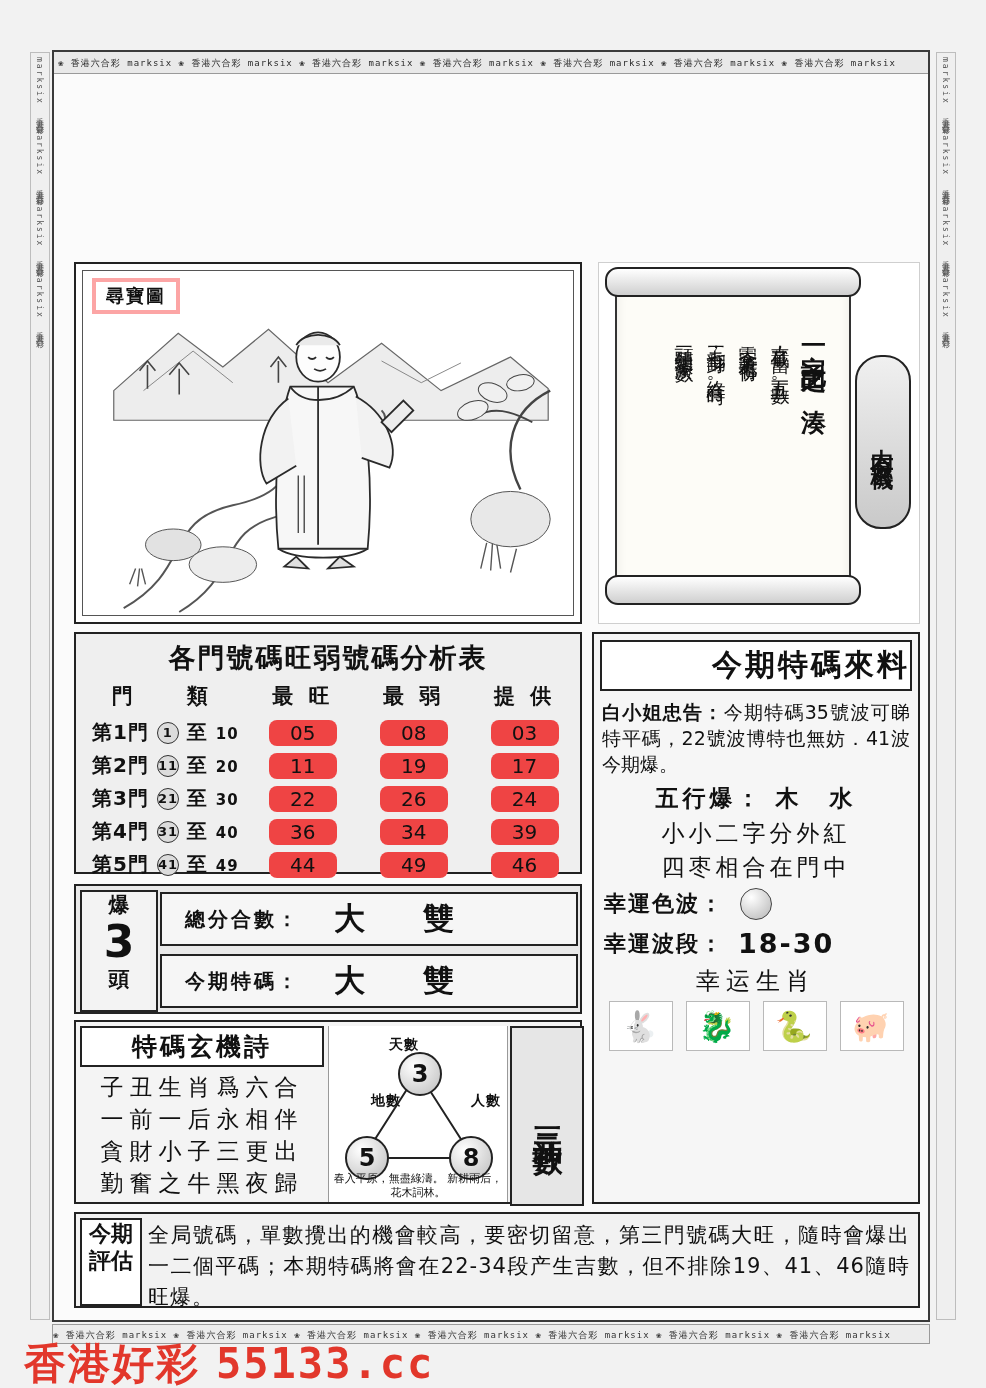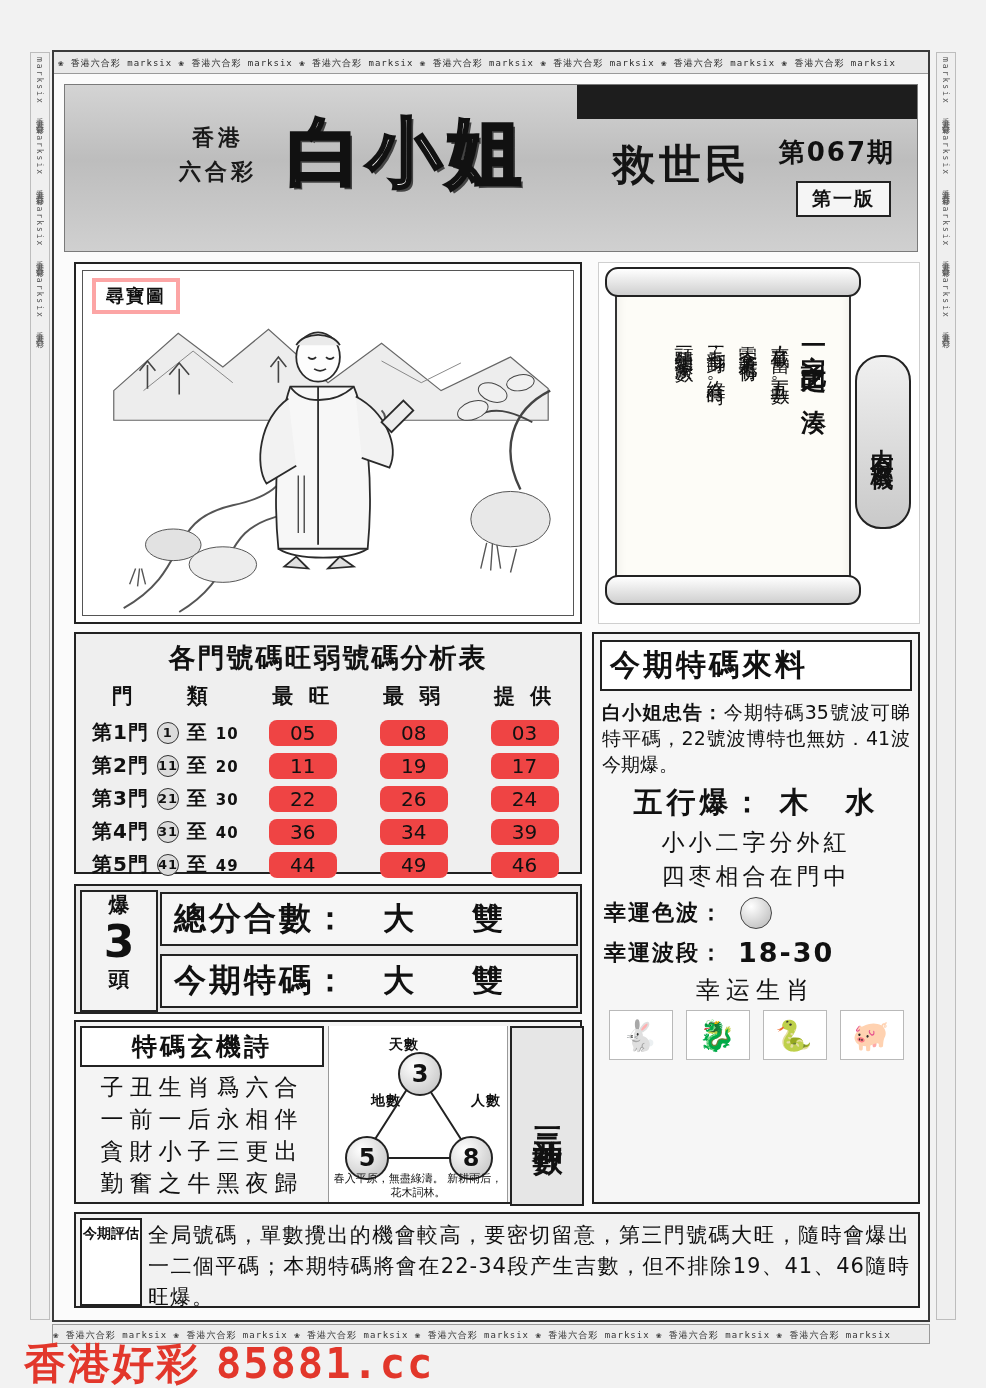--- a/index.html
+++ b/index.html
@@ -177,21 +177,21 @@
   .bao-left .t{font-size:21px;font-weight:bold;line-height:26px;color:#111;}
   .bao-left .n{font-size:44px;font-weight:bold;line-height:48px;color:#111;}
   .bao-row{
     position:absolute;left:84px;width:418px;height:54px;
     border:2px solid #222;background:#f6f6f6;box-sizing:border-box;
     display:flex;align-items:center;
   }
   .bao-row.r1{top:6px;}
   .bao-row.r2{top:68px;}
   .bao-row .lbl{
-    font-size:32px;font-weight:bold;letter-spacing:3px;color:#111;padding-left:12px;
+    font-size:20px;font-weight:bold;letter-spacing:3px;color:#111;padding-left:23px;
     font-family:"DejaVu Sans", sans-serif;
   }
   .bao-row .v1,.bao-row .v2{
     font-size:31px;font-weight:bold;color:#111;font-family:"DejaVu Sans", sans-serif;
   }
   .bao-row .v1{margin-left:34px;}
   .bao-row .v2{margin-left:58px;}
 
   
   .poemblock{
@@ -239,31 +239,31 @@
     font-size:30px;font-weight:bold;letter-spacing:6px;color:#111;
     font-family:"DejaVu Sans", sans-serif;
   }
 
   
   .rightcol{
     position:absolute;left:592px;top:632px;width:328px;height:572px;
     border:2px solid #222;background:#f6f6f6;box-sizing:border-box;
   }
   .rc-title{
-    margin:6px 6px 2px 6px;border:2px solid #222;background:#fff;text-align:left;
-    font-size:30px;font-weight:bold;letter-spacing:3px;color:#111;padding:3px 8px;
+    margin:6px 6px 2px 6px;border:2px solid #222;background:#fff;text-align:right;
+    font-size:30px;font-weight:bold;letter-spacing:3px;color:#111;padding:3px 0;
     font-family:"DejaVu Sans", sans-serif;
   }
   .rc-advice{
     padding:6px 8px 2px 8px;font-size:19px;line-height:26px;color:#111;
     font-family:"DejaVu Sans", sans-serif;text-align:justify;
   }
   .rc-advice b{font-weight:bold;}
   .rc-wuxing{
-    text-align:center;font-size:29px;font-weight:bold;letter-spacing:4px;color:#111;
+    text-align:center;font-size:23px;font-weight:bold;letter-spacing:4px;color:#111;
     padding:4px 0 2px 0;font-family:"DejaVu Sans", sans-serif;
   }
   .rc-hand{
     text-align:center;font-size:23px;line-height:30px;color:#111;letter-spacing:4px;
     font-family:"DejaVu Serif", serif;padding:2px 6px;
   }
   .numrow{
     display:flex;justify-content:center;gap:6px;padding:6px 0 4px 0;
   }
   .numrow .nb{
@@ -296,21 +296,21 @@
   }
 
   
   .evalblock{
     position:absolute;left:74px;top:1212px;width:846px;height:96px;
     border:2px solid #222;background:#f2f2f2;box-sizing:border-box;
   }
   .eval-tag{
     position:absolute;left:4px;top:4px;width:58px;height:84px;
     border:2px solid #222;background:#fff;text-align:center;
-    font-size:14px;font-weight:bold;line-height:27px;color:#111;
+    font-size:22px;font-weight:bold;line-height:27px;color:#111;
     font-family:"DejaVu Sans", sans-serif;
   }
   .eval-text{
     position:absolute;left:72px;top:6px;right:8px;
     font-size:21px;line-height:31px;color:#111;letter-spacing:1px;
     font-family:"DejaVu Sans", sans-serif;text-align:justify;
   }
 
   
   .footer-ticker{
@@ -331,31 +331,20 @@
 
 <div class="page">
 
   <div class="vticker left">marksix 香港六合彩 marksix 香港六合彩 marksix 香港六合彩 marksix 香港六合彩</div>
   <div class="vticker right">marksix 香港六合彩 marksix 香港六合彩 marksix 香港六合彩 marksix 香港六合彩</div>
 
   <div class="frame">
     <div class="tickerbar">❀ 香港六合彩  marksix ❀ 香港六合彩  marksix ❀ 香港六合彩  marksix ❀ 香港六合彩  marksix ❀ 香港六合彩  marksix ❀ 香港六合彩  marksix ❀ 香港六合彩  marksix</div>
   </div>
 
-  <div class="masthead">
-    <div class="mast-topstrip"></div>
-    <div class="mast-hk">
-      <div>香港</div>
-      <div>六合彩</div>
-    </div>
-    <div class="mast-title">白小姐</div>
-    <div class="mast-sub">救世民</div>
-    <div class="mast-issue">第067期</div>
-    <div class="mast-edition">第一版</div>
-  </div>
 
   <div class="picpanel">
     <div class="innerline"></div>
     <div class="picart">
       <svg viewBox="0 0 492 346" width="100%" height="100%" preserveAspectRatio="none">
         <rect x="0" y="0" width="492" height="346" fill="#ffffff"></rect>
 
         <path d="M30 120 L95 62 L140 96 L186 58 L246 112 L300 72 L360 120 L430 86 L468 118 L468 150 L30 150 Z" fill="#ededed" stroke="#666" stroke-width="1.2"></path>
         <path d="M60 120 L110 80 L150 112" fill="none" stroke="#888" stroke-width="1"></path>
         <path d="M300 90 L340 112 L380 92" fill="none" stroke="#888" stroke-width="1"></path>
@@ -575,16 +564,16 @@
   </div>
 
   <div class="evalblock">
     <div class="eval-tag">今期評估</div>
     <div class="eval-text">全局號碼，單數攪出的機會較高，要密切留意，第三門號碼大旺，隨時會爆出一二個平碼；本期特碼將會在22-34段产生吉數，但不排除19、41、46隨時旺爆。</div>
   </div>
 
   <div class="footer-ticker">❀ 香港六合彩  marksix ❀ 香港六合彩  marksix ❀ 香港六合彩  marksix ❀ 香港六合彩  marksix ❀ 香港六合彩  marksix ❀ 香港六合彩  marksix ❀ 香港六合彩  marksix</div>
 
   <div class="brand">
-    <span>香港好彩</span><span class="site">85881.cc</span>
+    <span>香港好彩</span><span class="site">55133.cc</span>
   </div>
 
 </div>
 
 </body></html>

